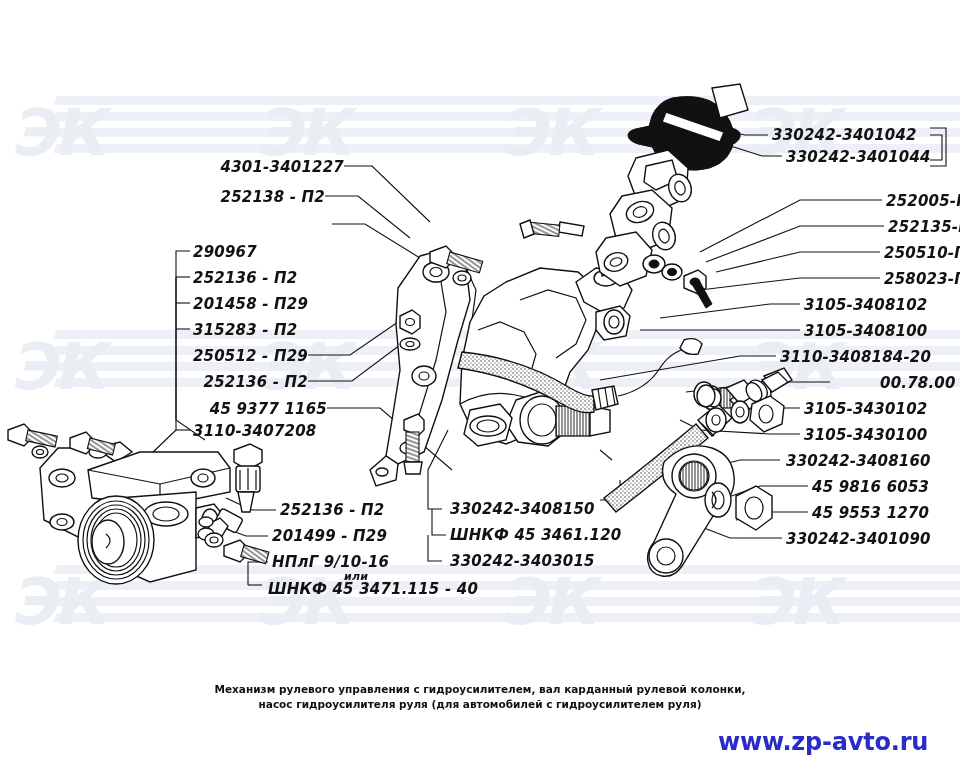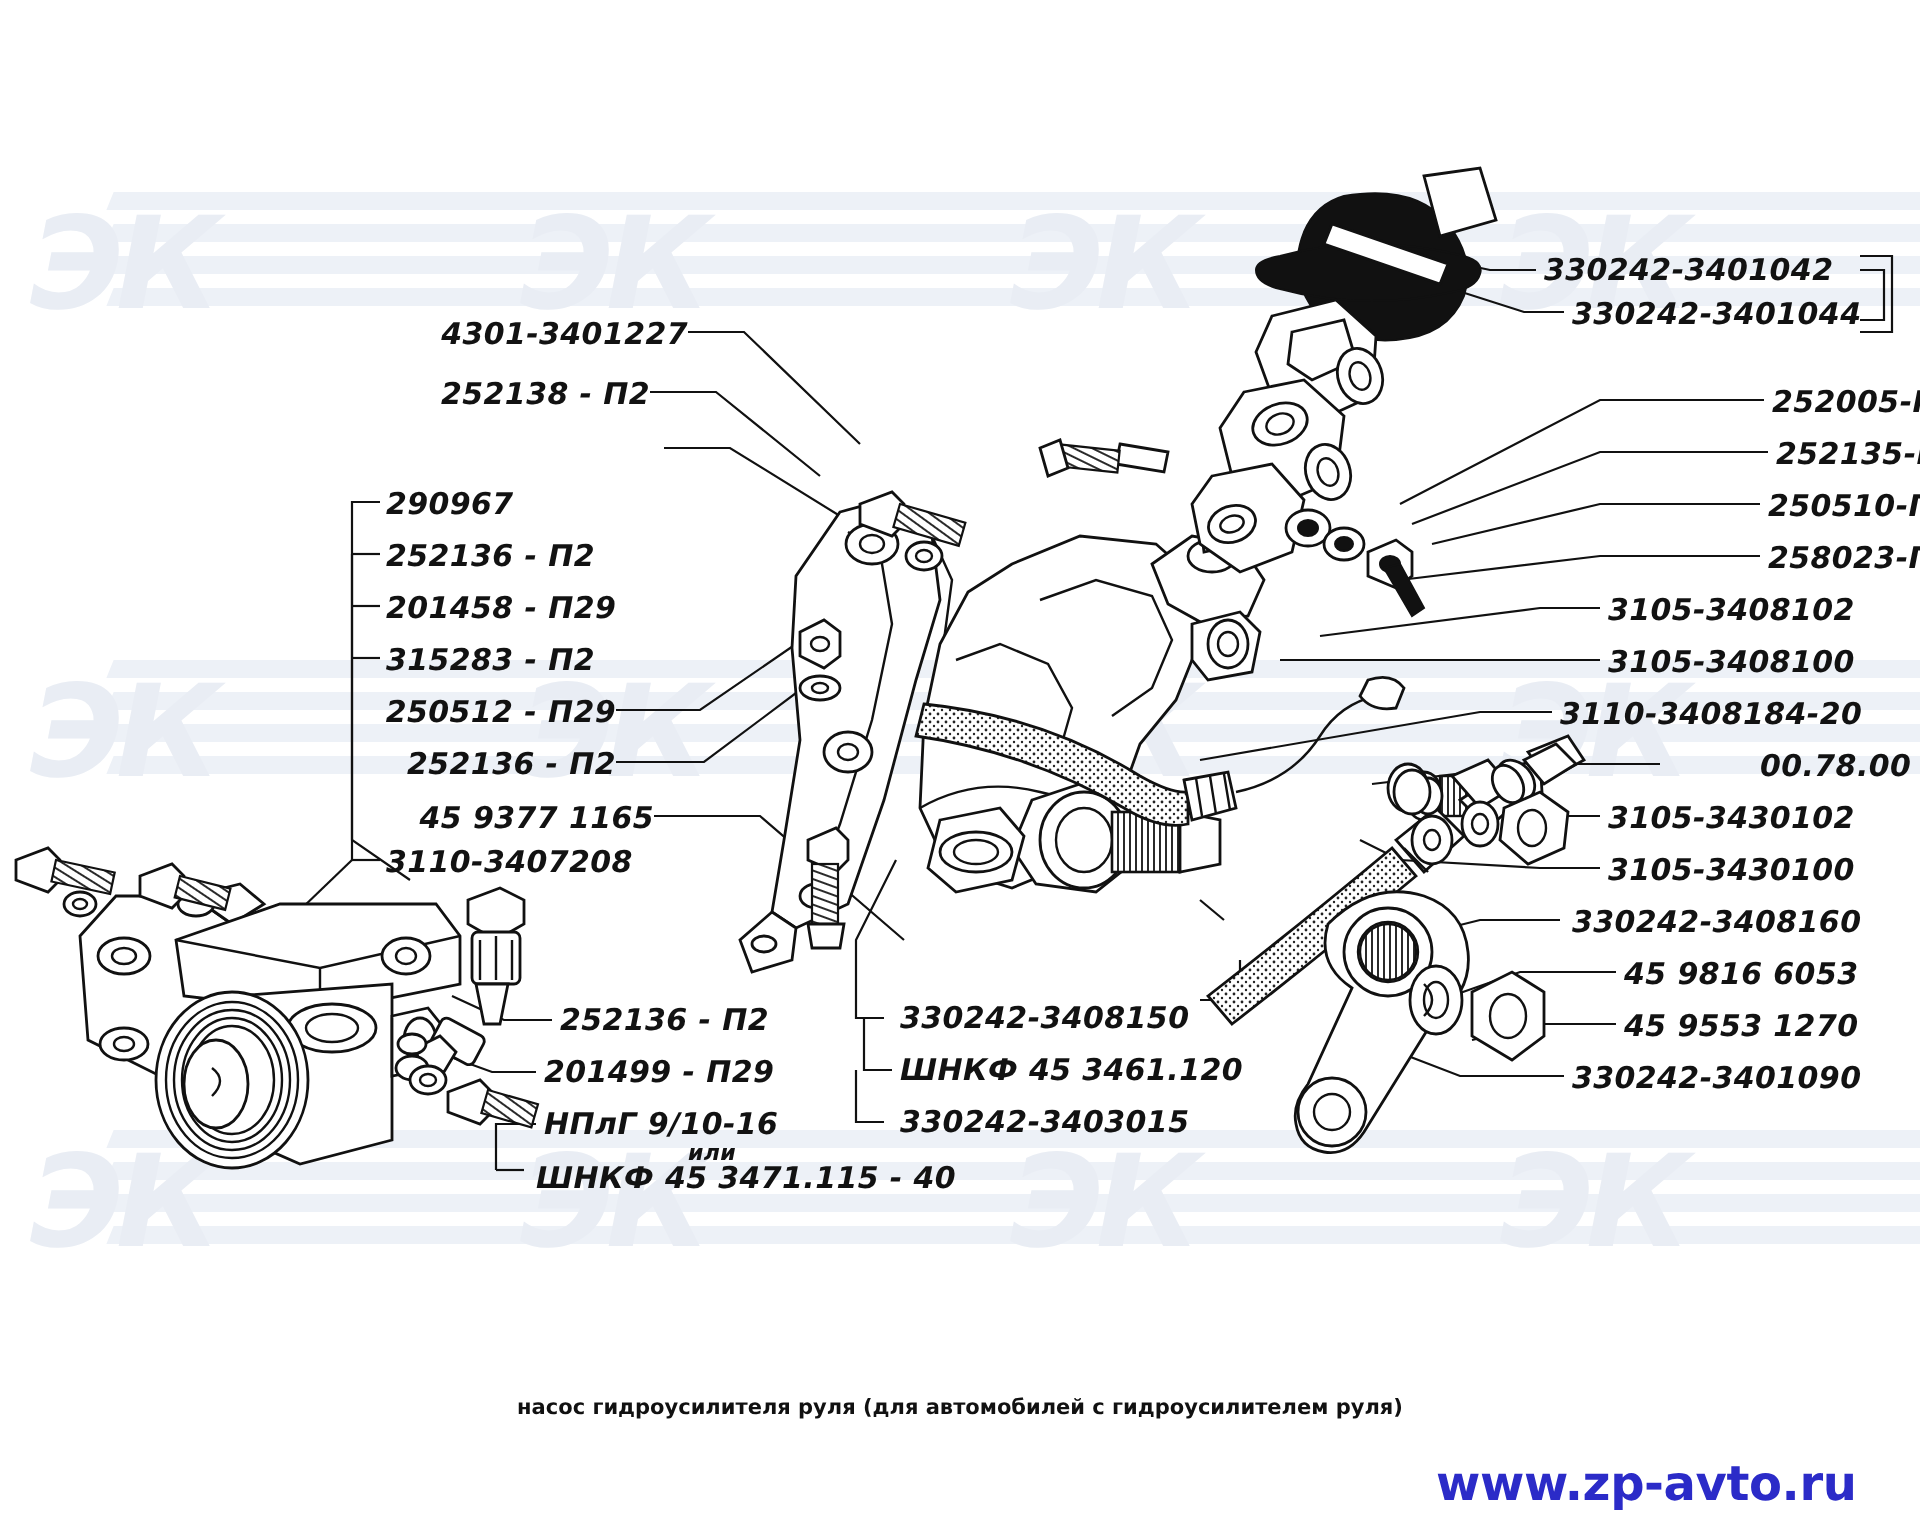--- a/index.html
+++ b/index.html
@@ -502,17 +502,18 @@
   <div class="lbl" style="left:280px;top:501px;">252136 - П2</div>
   <div class="lbl" style="left:272px;top:527px;">201499 - П29</div>
   <div class="lbl" style="left:272px;top:553px;">НПлГ 9/10-16</div>
   <div class="lbl sm" style="left:344px;top:570px;">или</div>
   <div class="lbl" style="left:268px;top:580px;">ШНКФ 45 3471.115 - 40</div>
 
   <div class="lbl" style="left:450px;top:500px;">330242-3408150</div>
   <div class="lbl" style="left:450px;top:526px;">ШНКФ 45 3461.120</div>
   <div class="lbl" style="left:450px;top:552px;">330242-3403015</div>
 
+  <div class="caption" style="top:682px;">Механизм рулевого управления с гидроусилителем, вал карданный рулевой колонки,</div>
   <div class="caption" style="top:697px;">насос гидроусилителя руля (для автомобилей с гидроусилителем руля)</div>
 
   <div class="url" style="left:718px;top:728px;">www.zp-avto.ru</div>
 
 </div>
 
 </body></html>

